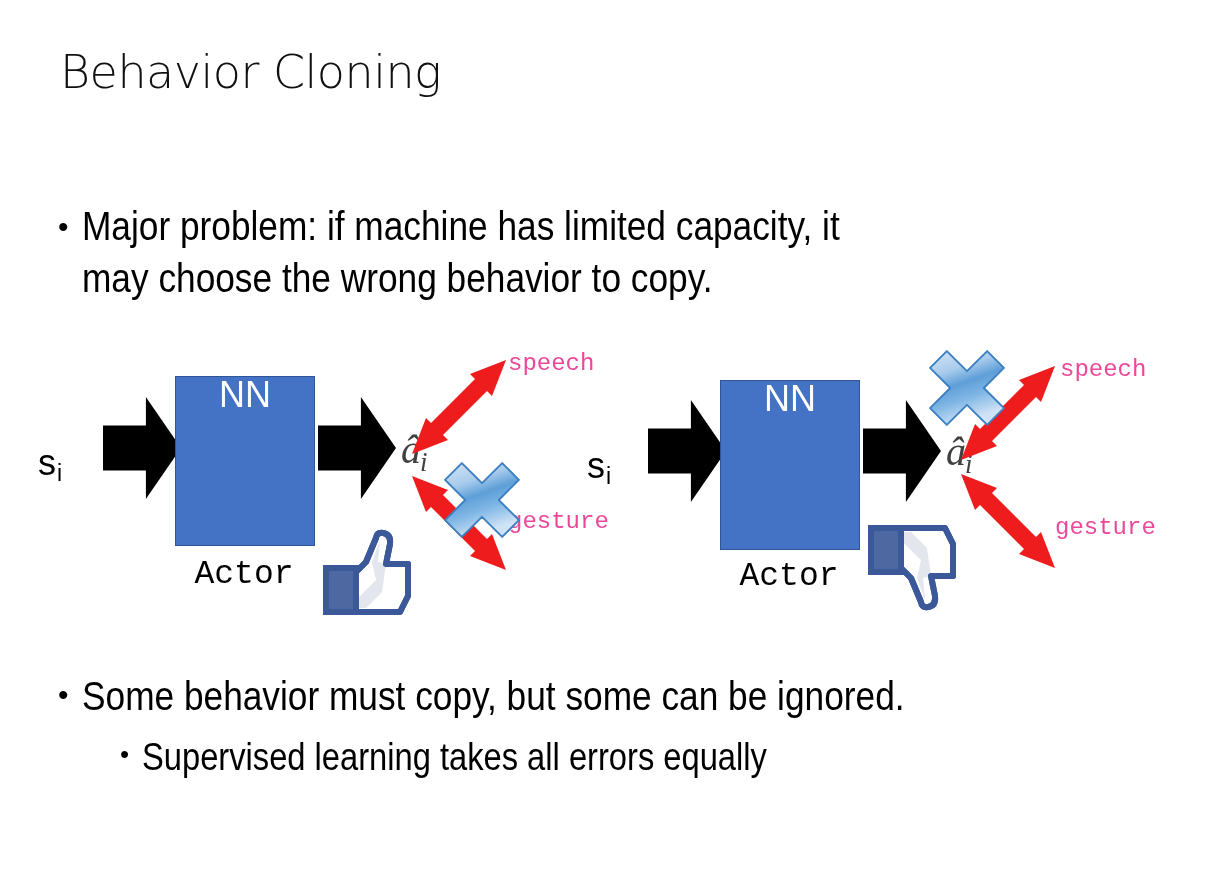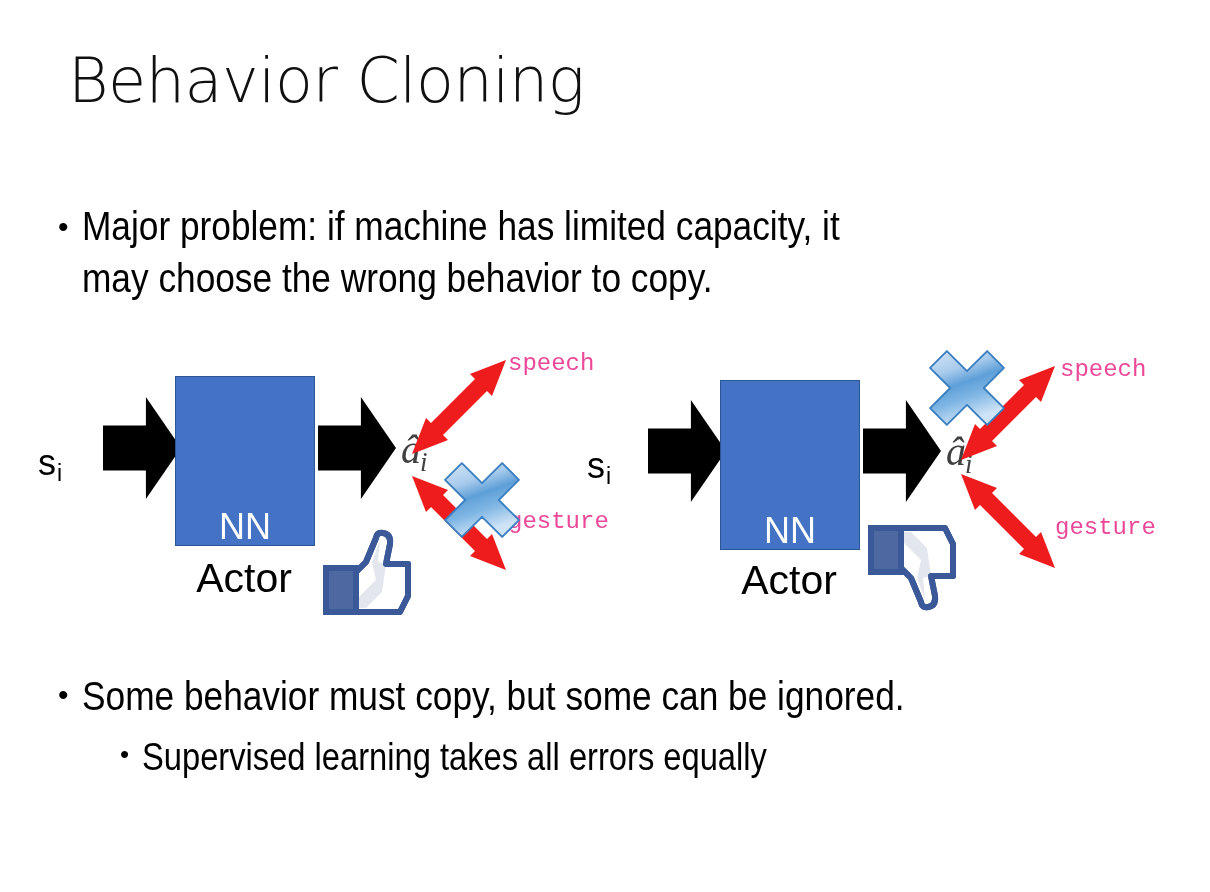--- a/index.html
+++ b/index.html
@@ -12,25 +12,25 @@
     height: 892px;
     position: relative;
     overflow: hidden;
     font-family: "Liberation Sans", sans-serif;
     color: #000000;
   }
 
   
   .slide-title {
     position: absolute;
-    left: 68px;
+    left: 60px;
     top: 48px;
     font-family: "DejaVu Sans", sans-serif;
     font-weight: 300;
-    font-size: 62px;
+    font-size: 46px;
     line-height: 1.05;
     letter-spacing: -0.5px;
     color: #101010;
     white-space: nowrap;
   }
 
   
   .bullet-block {
     position: absolute;
     display: flex;
@@ -88,34 +88,34 @@
     font-size: 23px;
     vertical-align: -0.28em;
     margin-left: 1px;
   }
 
   
   .nn-box {
     background: #4472C4;
     border: 1px solid #2E5597;
     display: flex;
-    align-items: flex-end;
+    align-items: flex-start;
     justify-content: center;
   }
   .nn-box .nn-label {
     color: #ffffff;
     font-family: "Liberation Sans", sans-serif;
     font-size: 36px;
     line-height: 1;
   }
 
   
   .actor-label {
-    font-family: Liberation Sans, sans-serif;
-    font-size: 41px;
+    font-family: Liberation Mono, monospace;
+    font-size: 33px;
     color: #000;
     line-height: 1;
     text-align: center;
   }
 
   
   .block-arrow {
     background: #000000;
     clip-path: polygon(0% 28%, 55% 28%, 55% 0%, 100% 50%, 55% 100%, 55% 72%, 0% 72%);
   }

